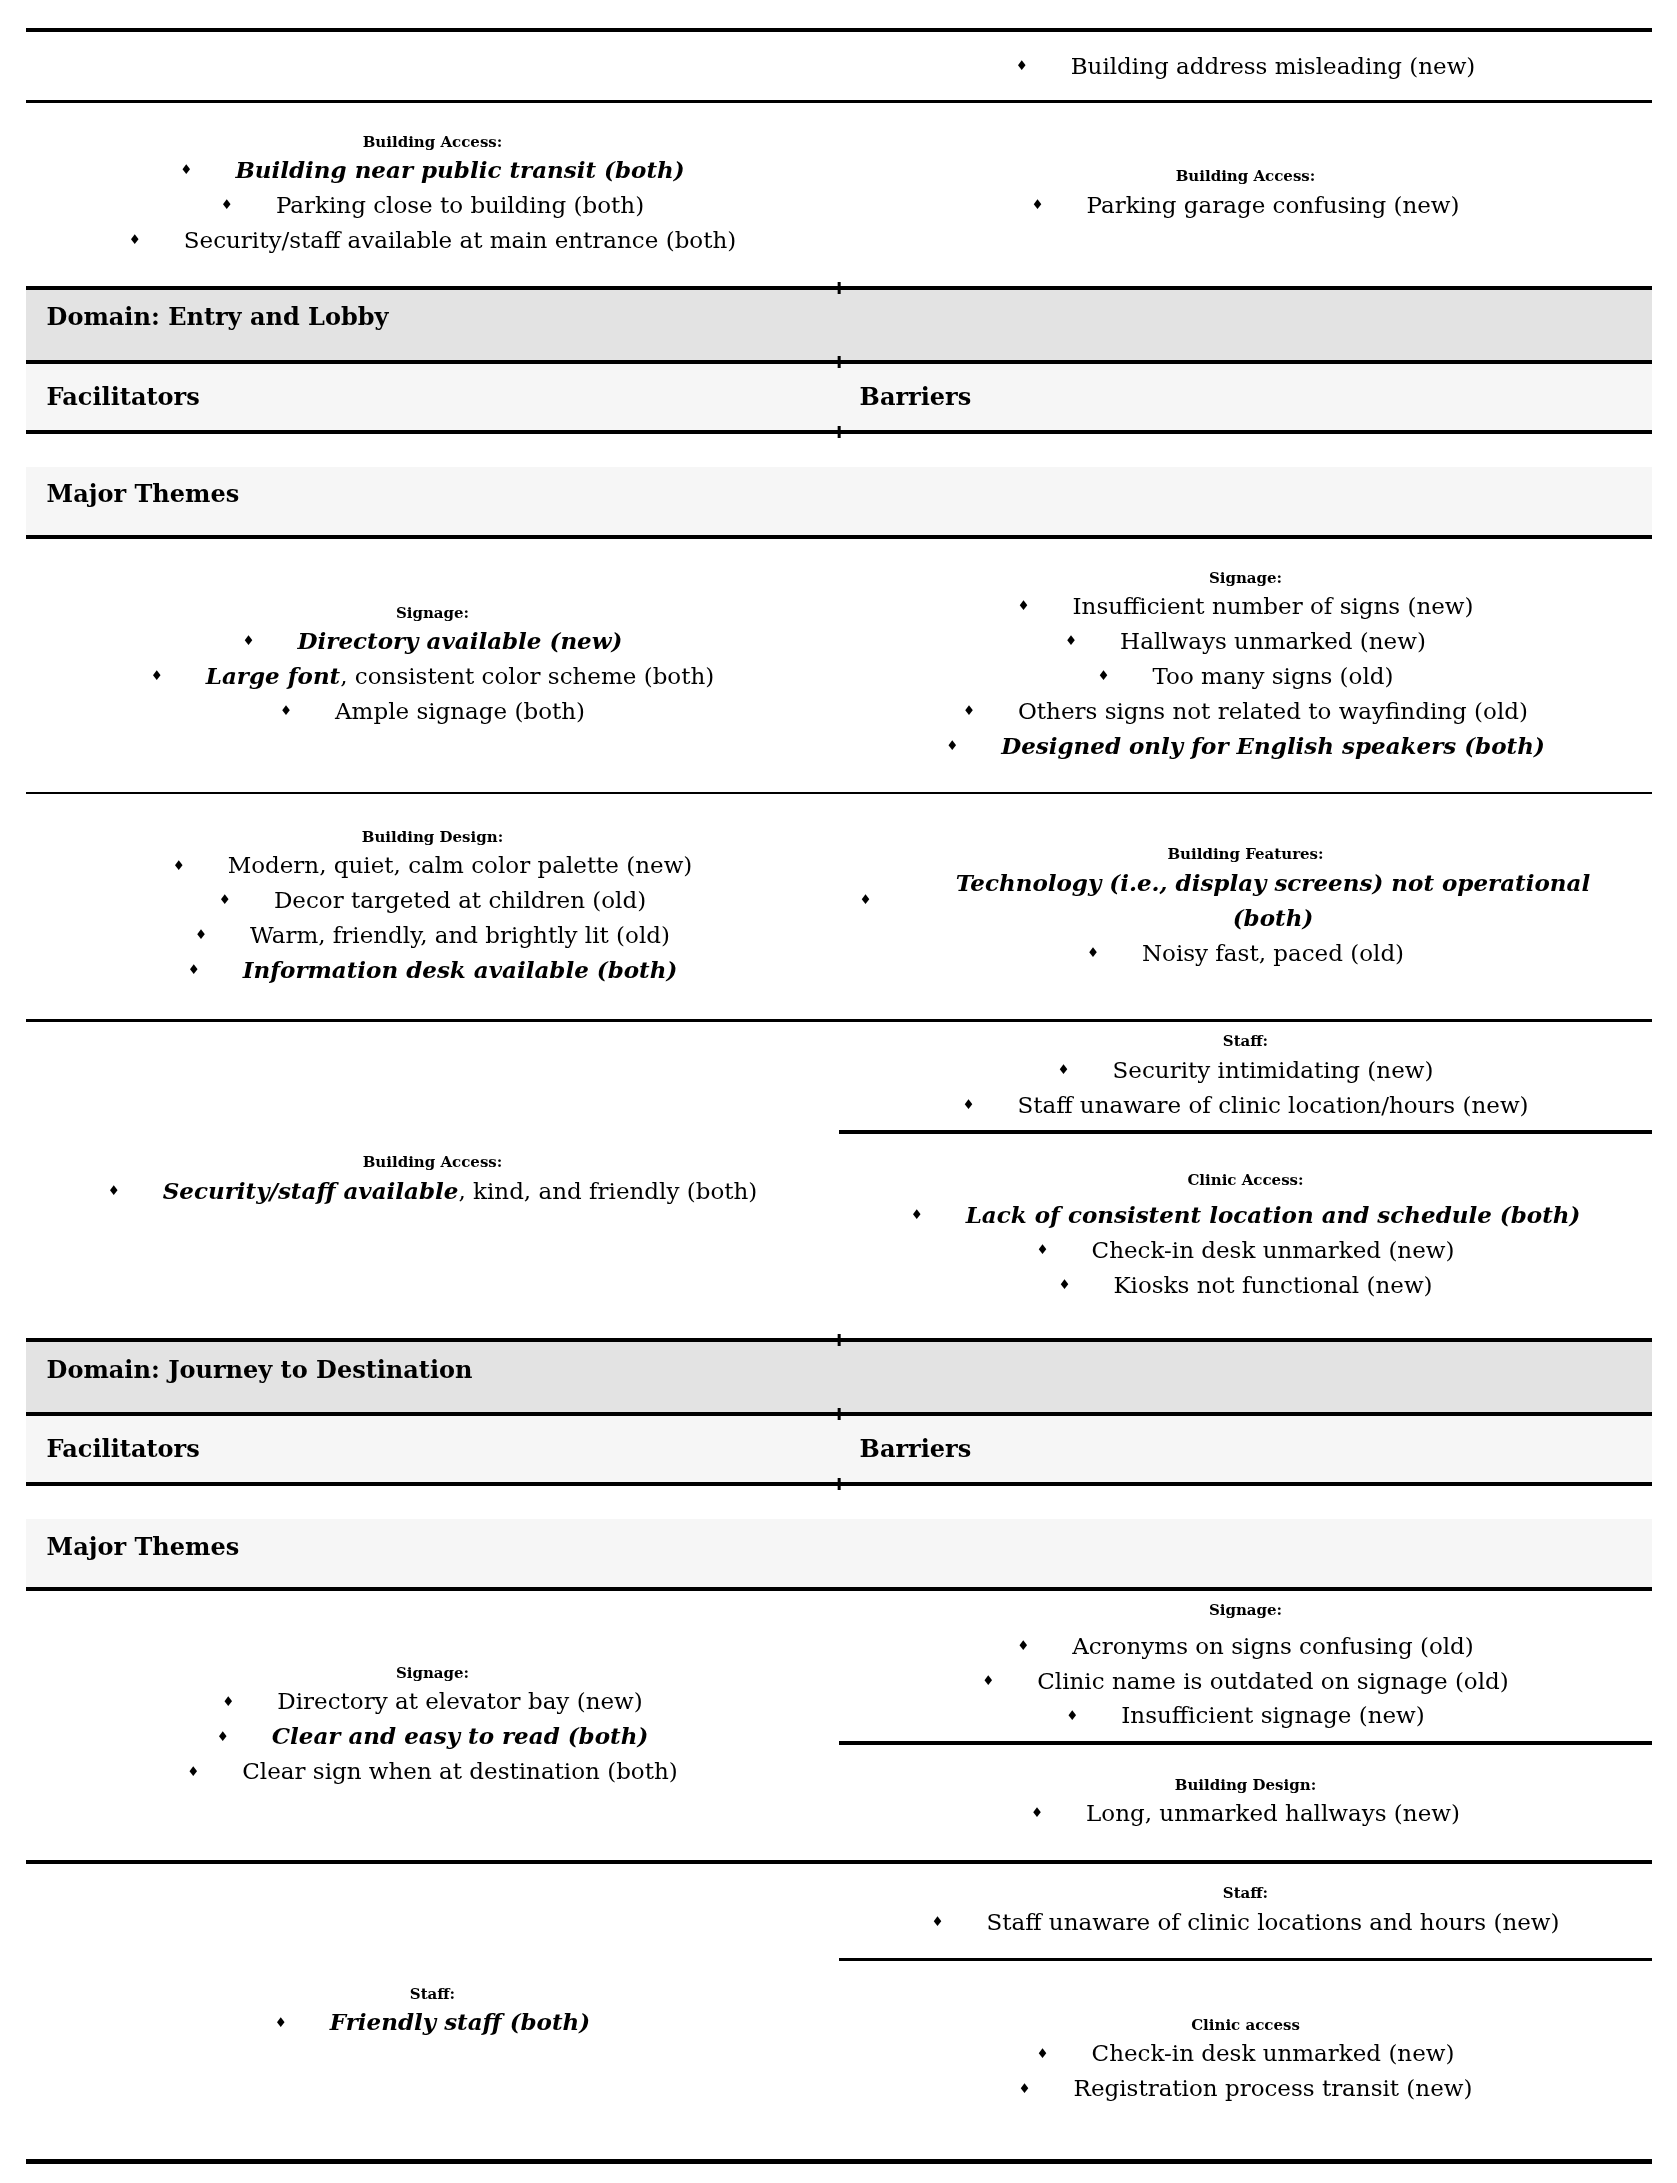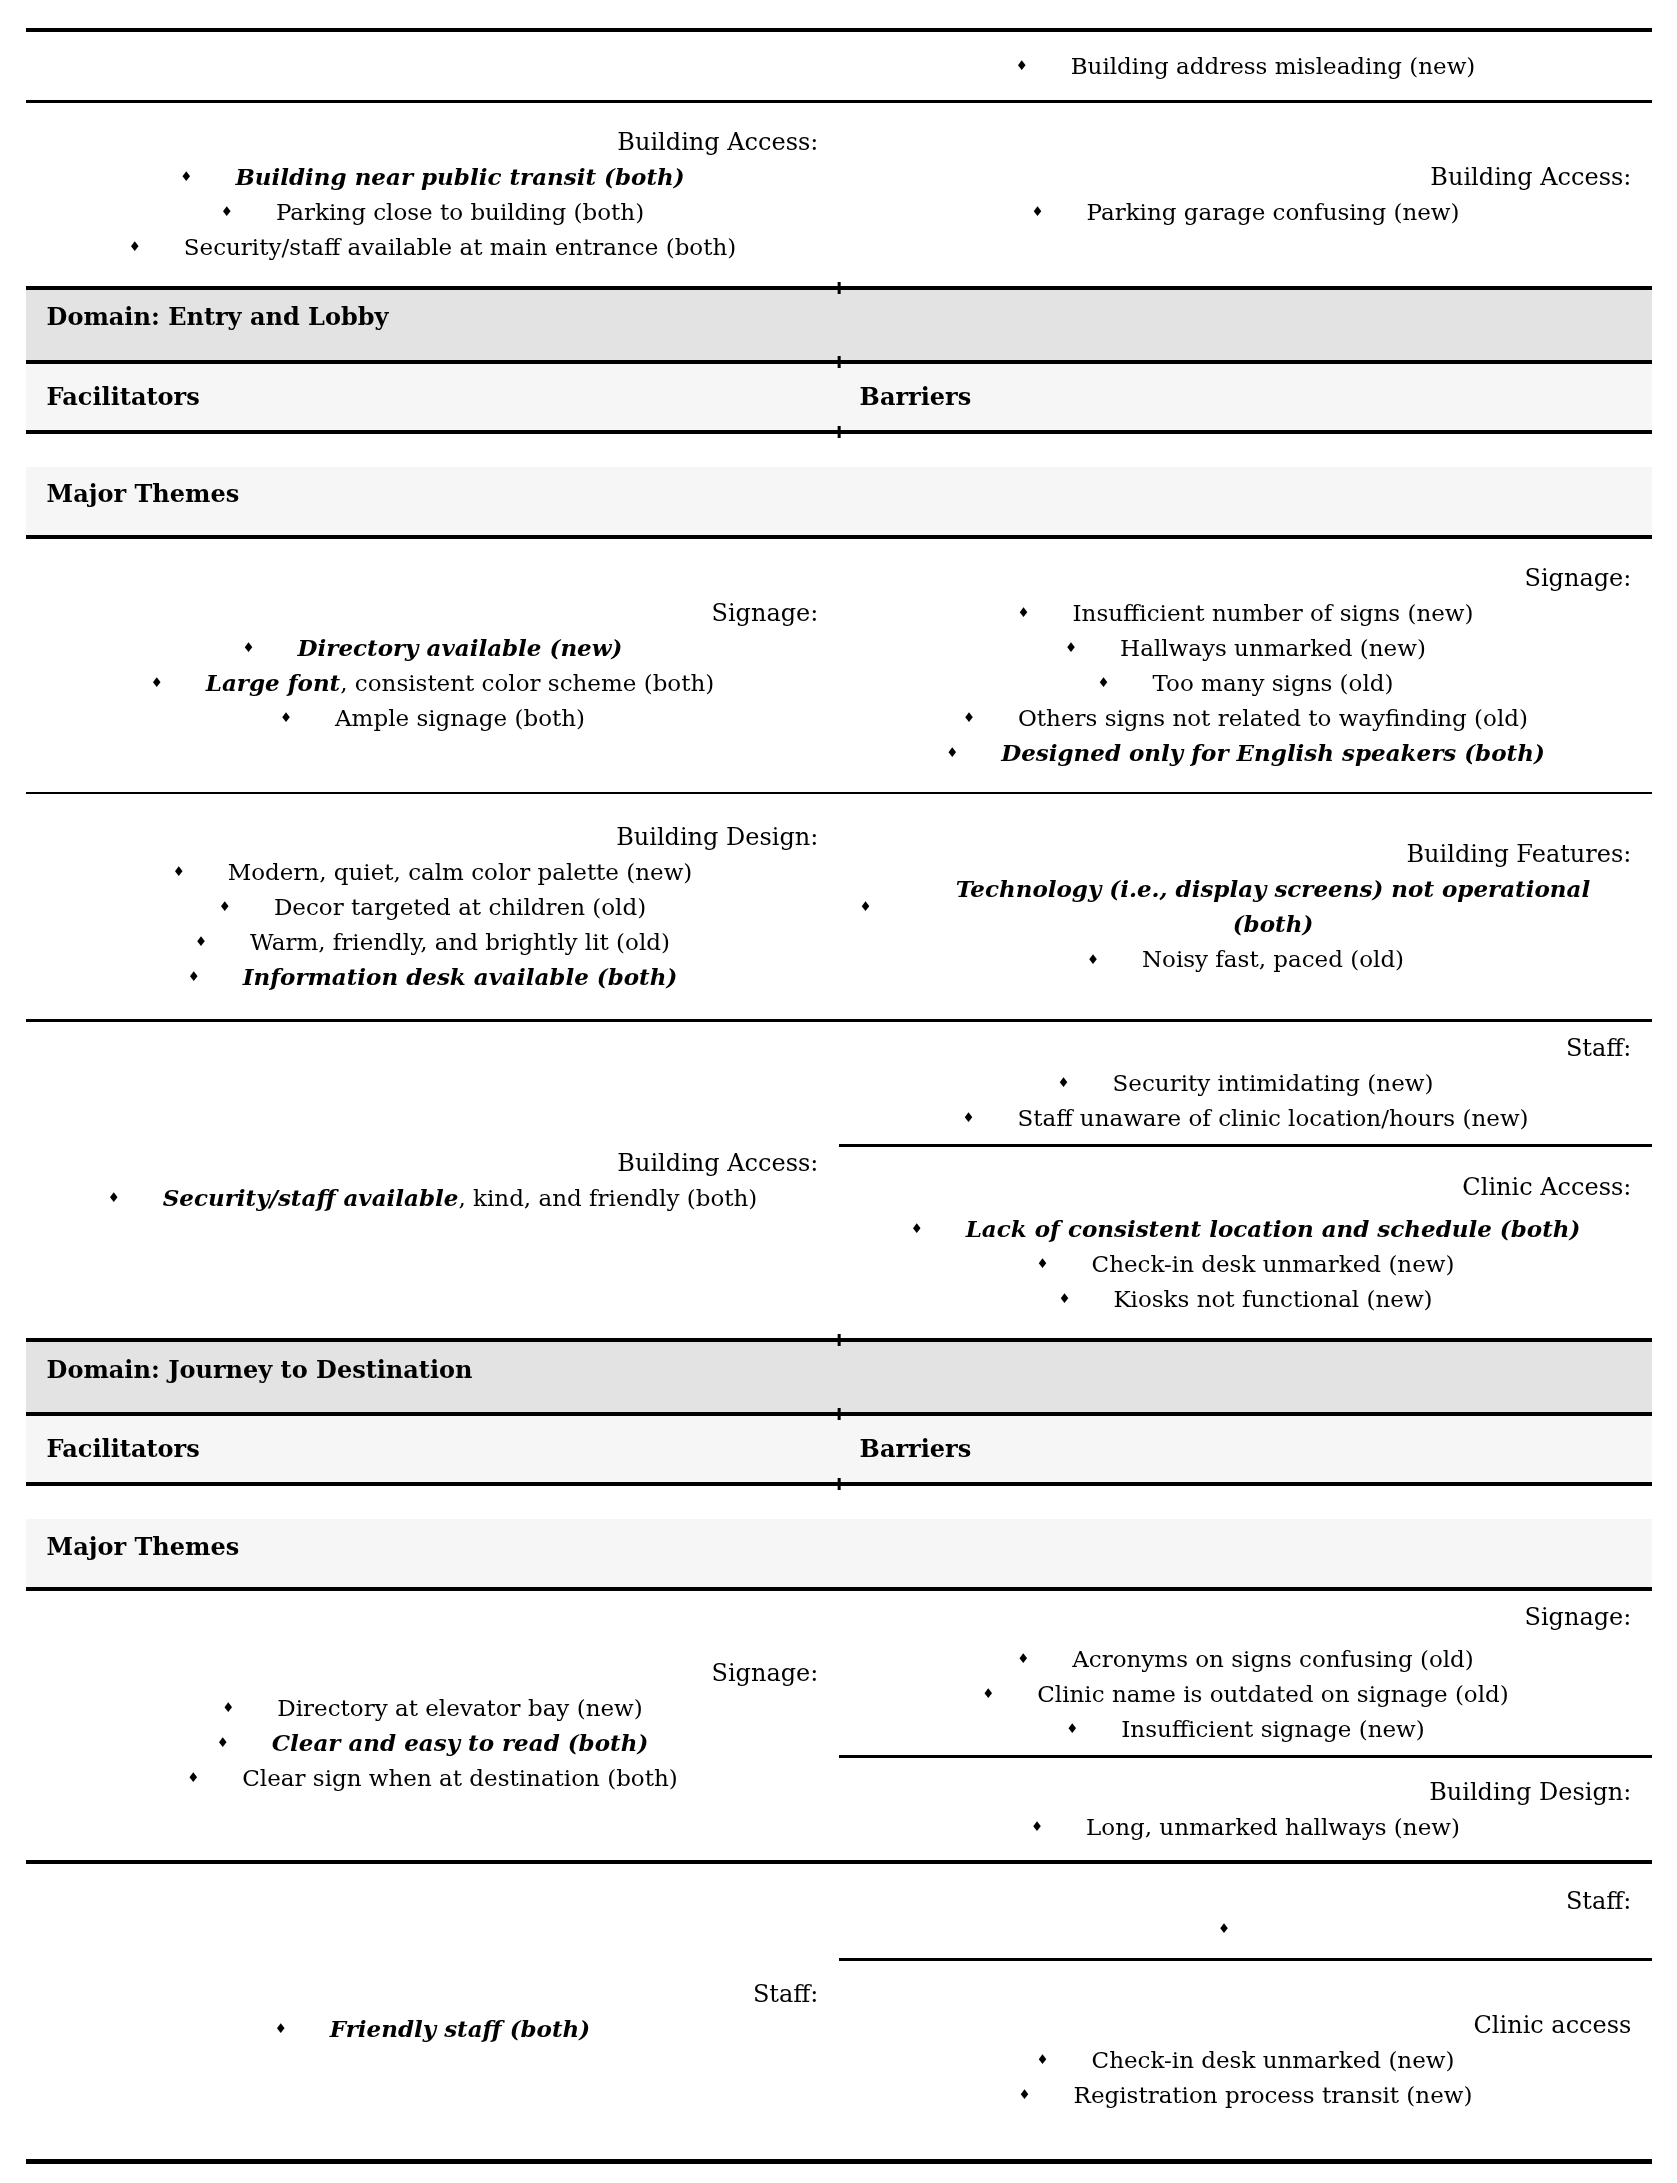--- a/index.html
+++ b/index.html
@@ -18,21 +18,21 @@
   }
   
   .subsep{height:3.1px;background:#000;}
   
   .row{display:grid;grid-template-columns:1fr 1fr;}
   .row.single{display:block;}
   .cell{display:flex;flex-direction:column;justify-content:center;align-items:stretch;padding:9.8px 20.6px;}
   .rstack{display:flex;flex-direction:column;padding:0;}
   .sub{display:flex;flex-direction:column;justify-content:center;padding:8px 20.6px;}
   
-  .h{font-weight:normal;font-size:24px;line-height:1.5;text-align:right;}
+  .h{font-weight:bold;font-size:15px;line-height:1.5;text-align:center;}
   .bighead{font-weight:bold;font-size:24px;line-height:1.5;text-align:left;}
   .item{display:flex;align-items:center;justify-content:center;font-size:23px;line-height:1.52;text-align:center;}
   .blt{font-size:13.4px;margin-right:43px;flex:0 0 auto;}
   .txt .it{font-style:italic;font-weight:bold;}
   
   .r-spill{min-height:68px;}
   .r-accesstop{min-height:183px;}
   .r-domain{min-height:70px;background:#e3e3e3;}
   .r-facbar{min-height:66px;background:#f6f6f6;}
   .r-themes{min-height:68px;background:#f6f6f6;margin-top:33px;}
@@ -329,20 +329,21 @@
               <span class="txt"><span class="it">Friendly staff (both)</span></span>
             </div>
           </div>
       </div>
       <div class="rstack">
         <div class="sub flex3">
           <div class="h">Staff:</div>
           <div>
               <div class="item">
                 <span class="blt">♦</span>
+                <span class="txt"><span>Staff unaware of clinic locations and hours (new)</span></span>
               </div>
             </div>
         </div>
         <div class="subsep"></div>
         <div class="sub flex7">
           <div class="h">Clinic access</div>
           <div>
               <div class="item">
                 <span class="blt">♦</span>
                 <span class="txt"><span>Check-in desk unmarked (new)</span></span>

